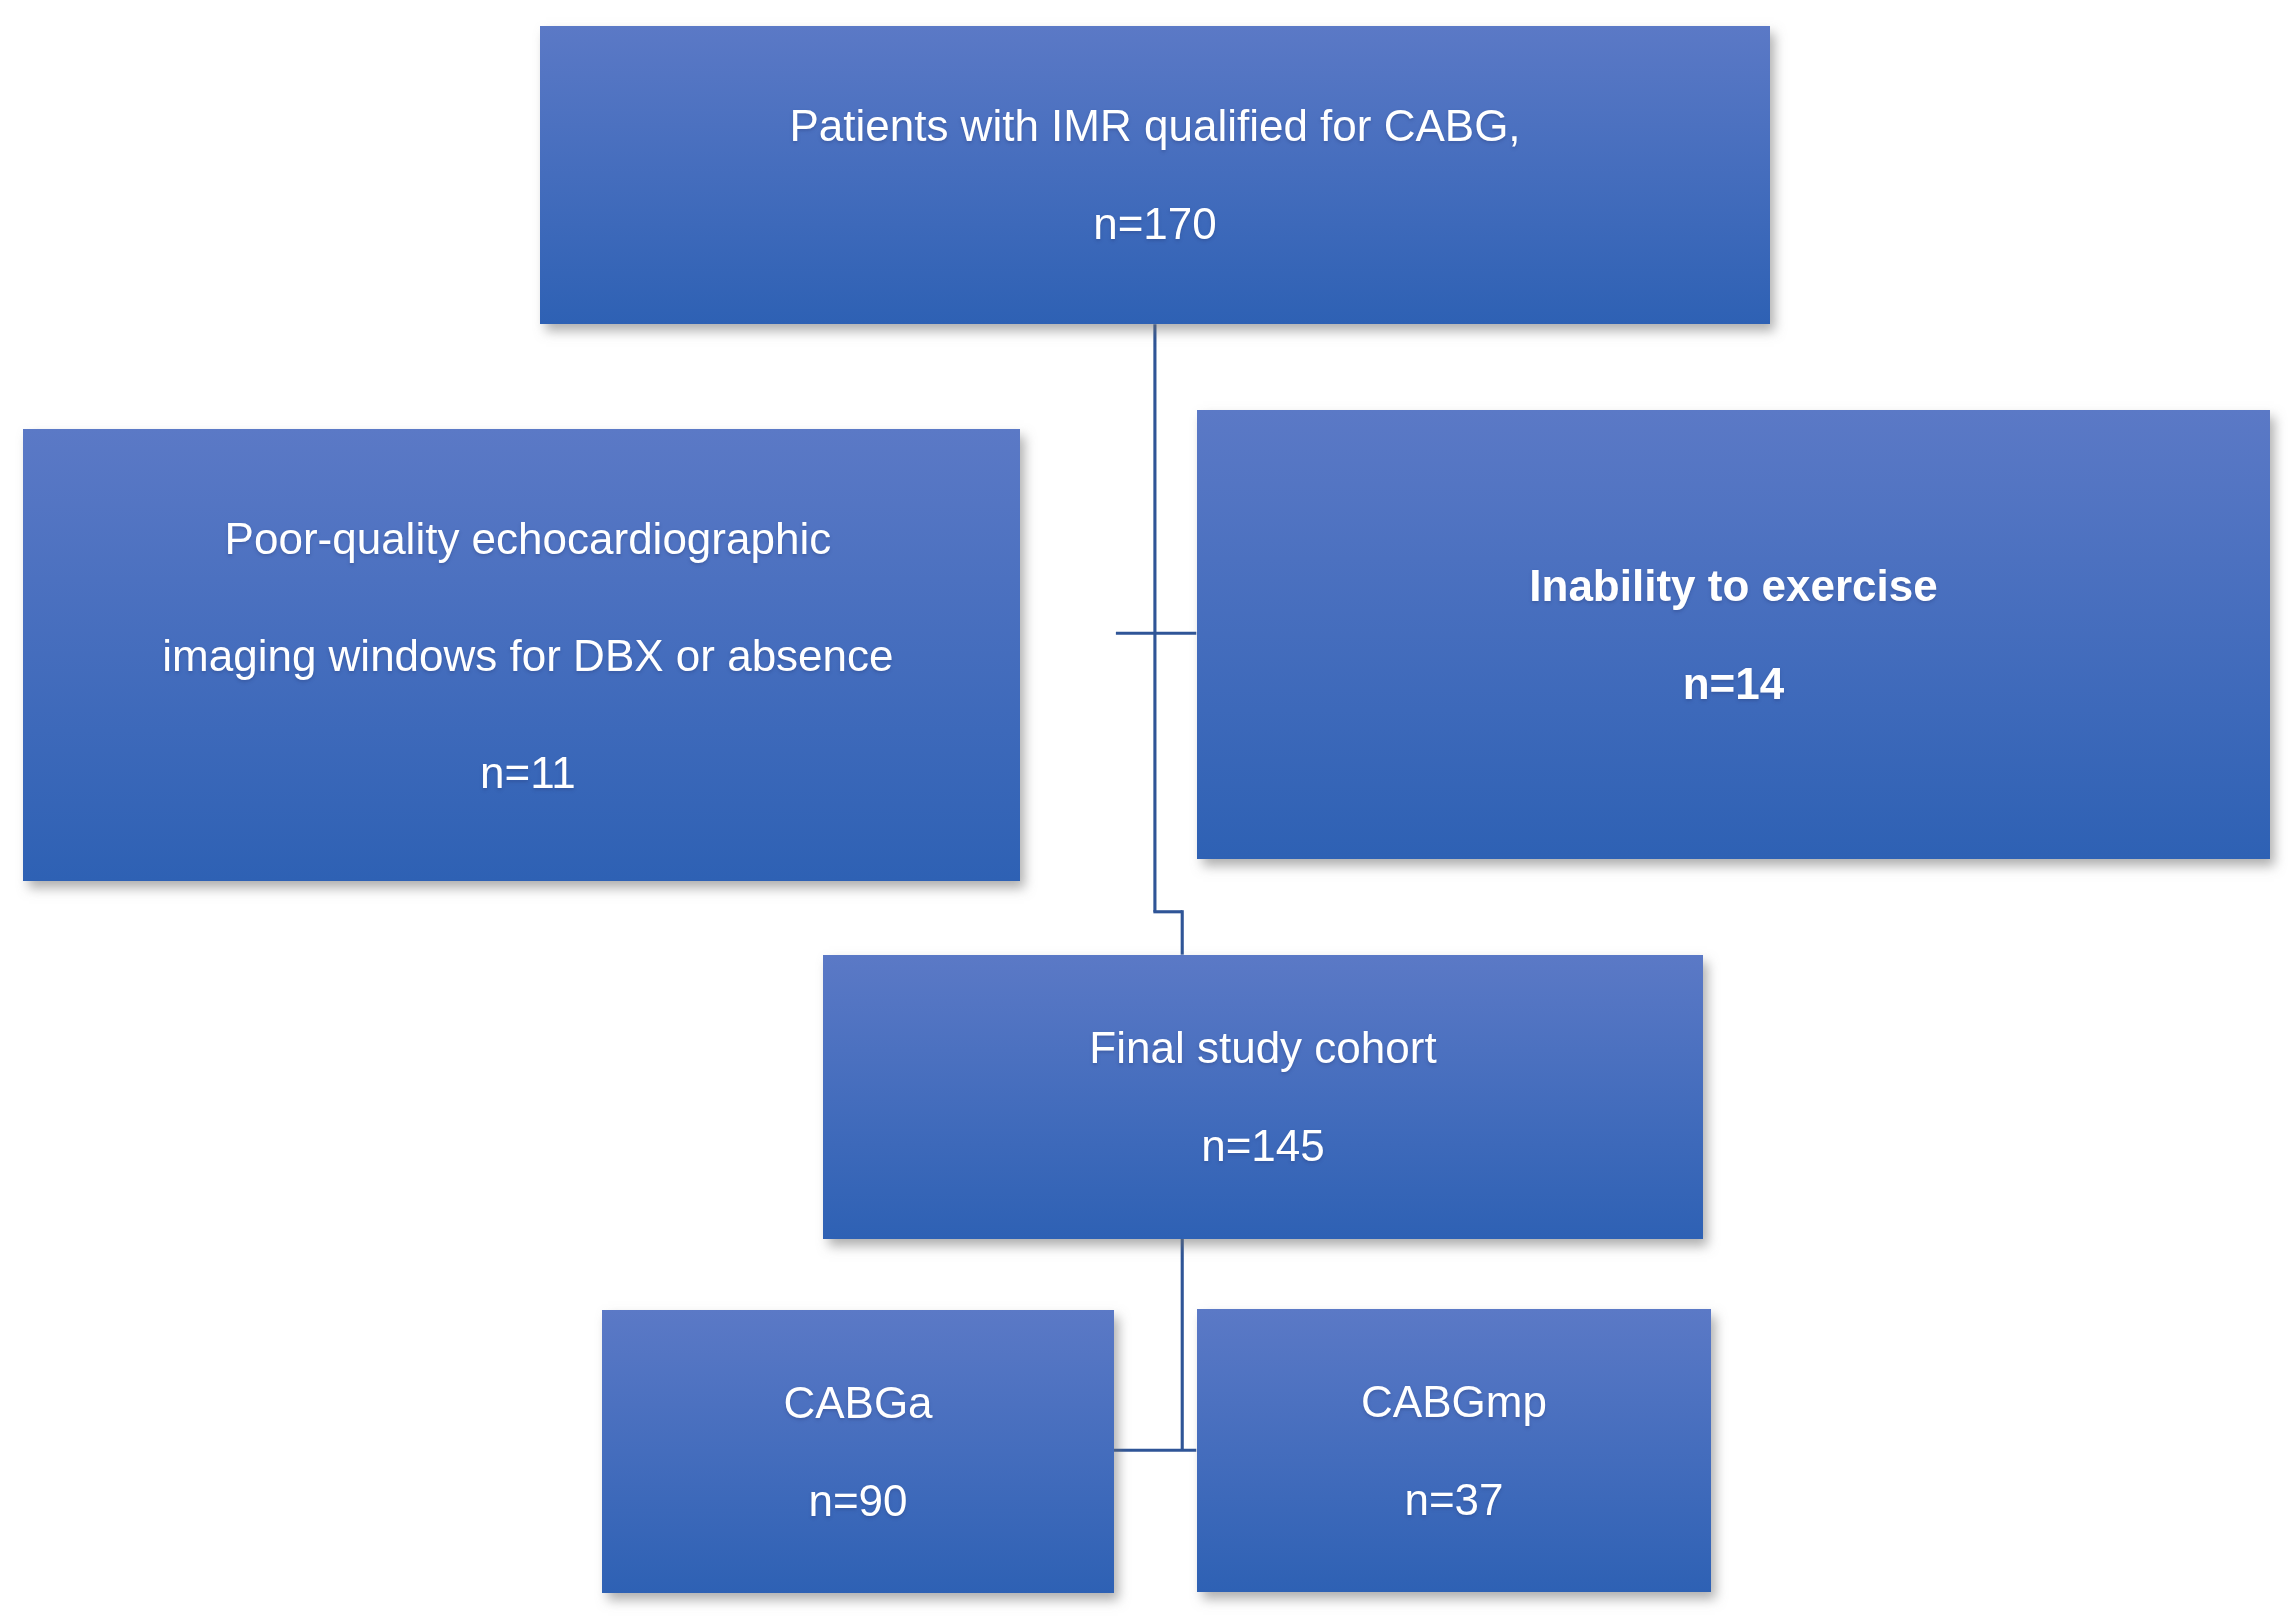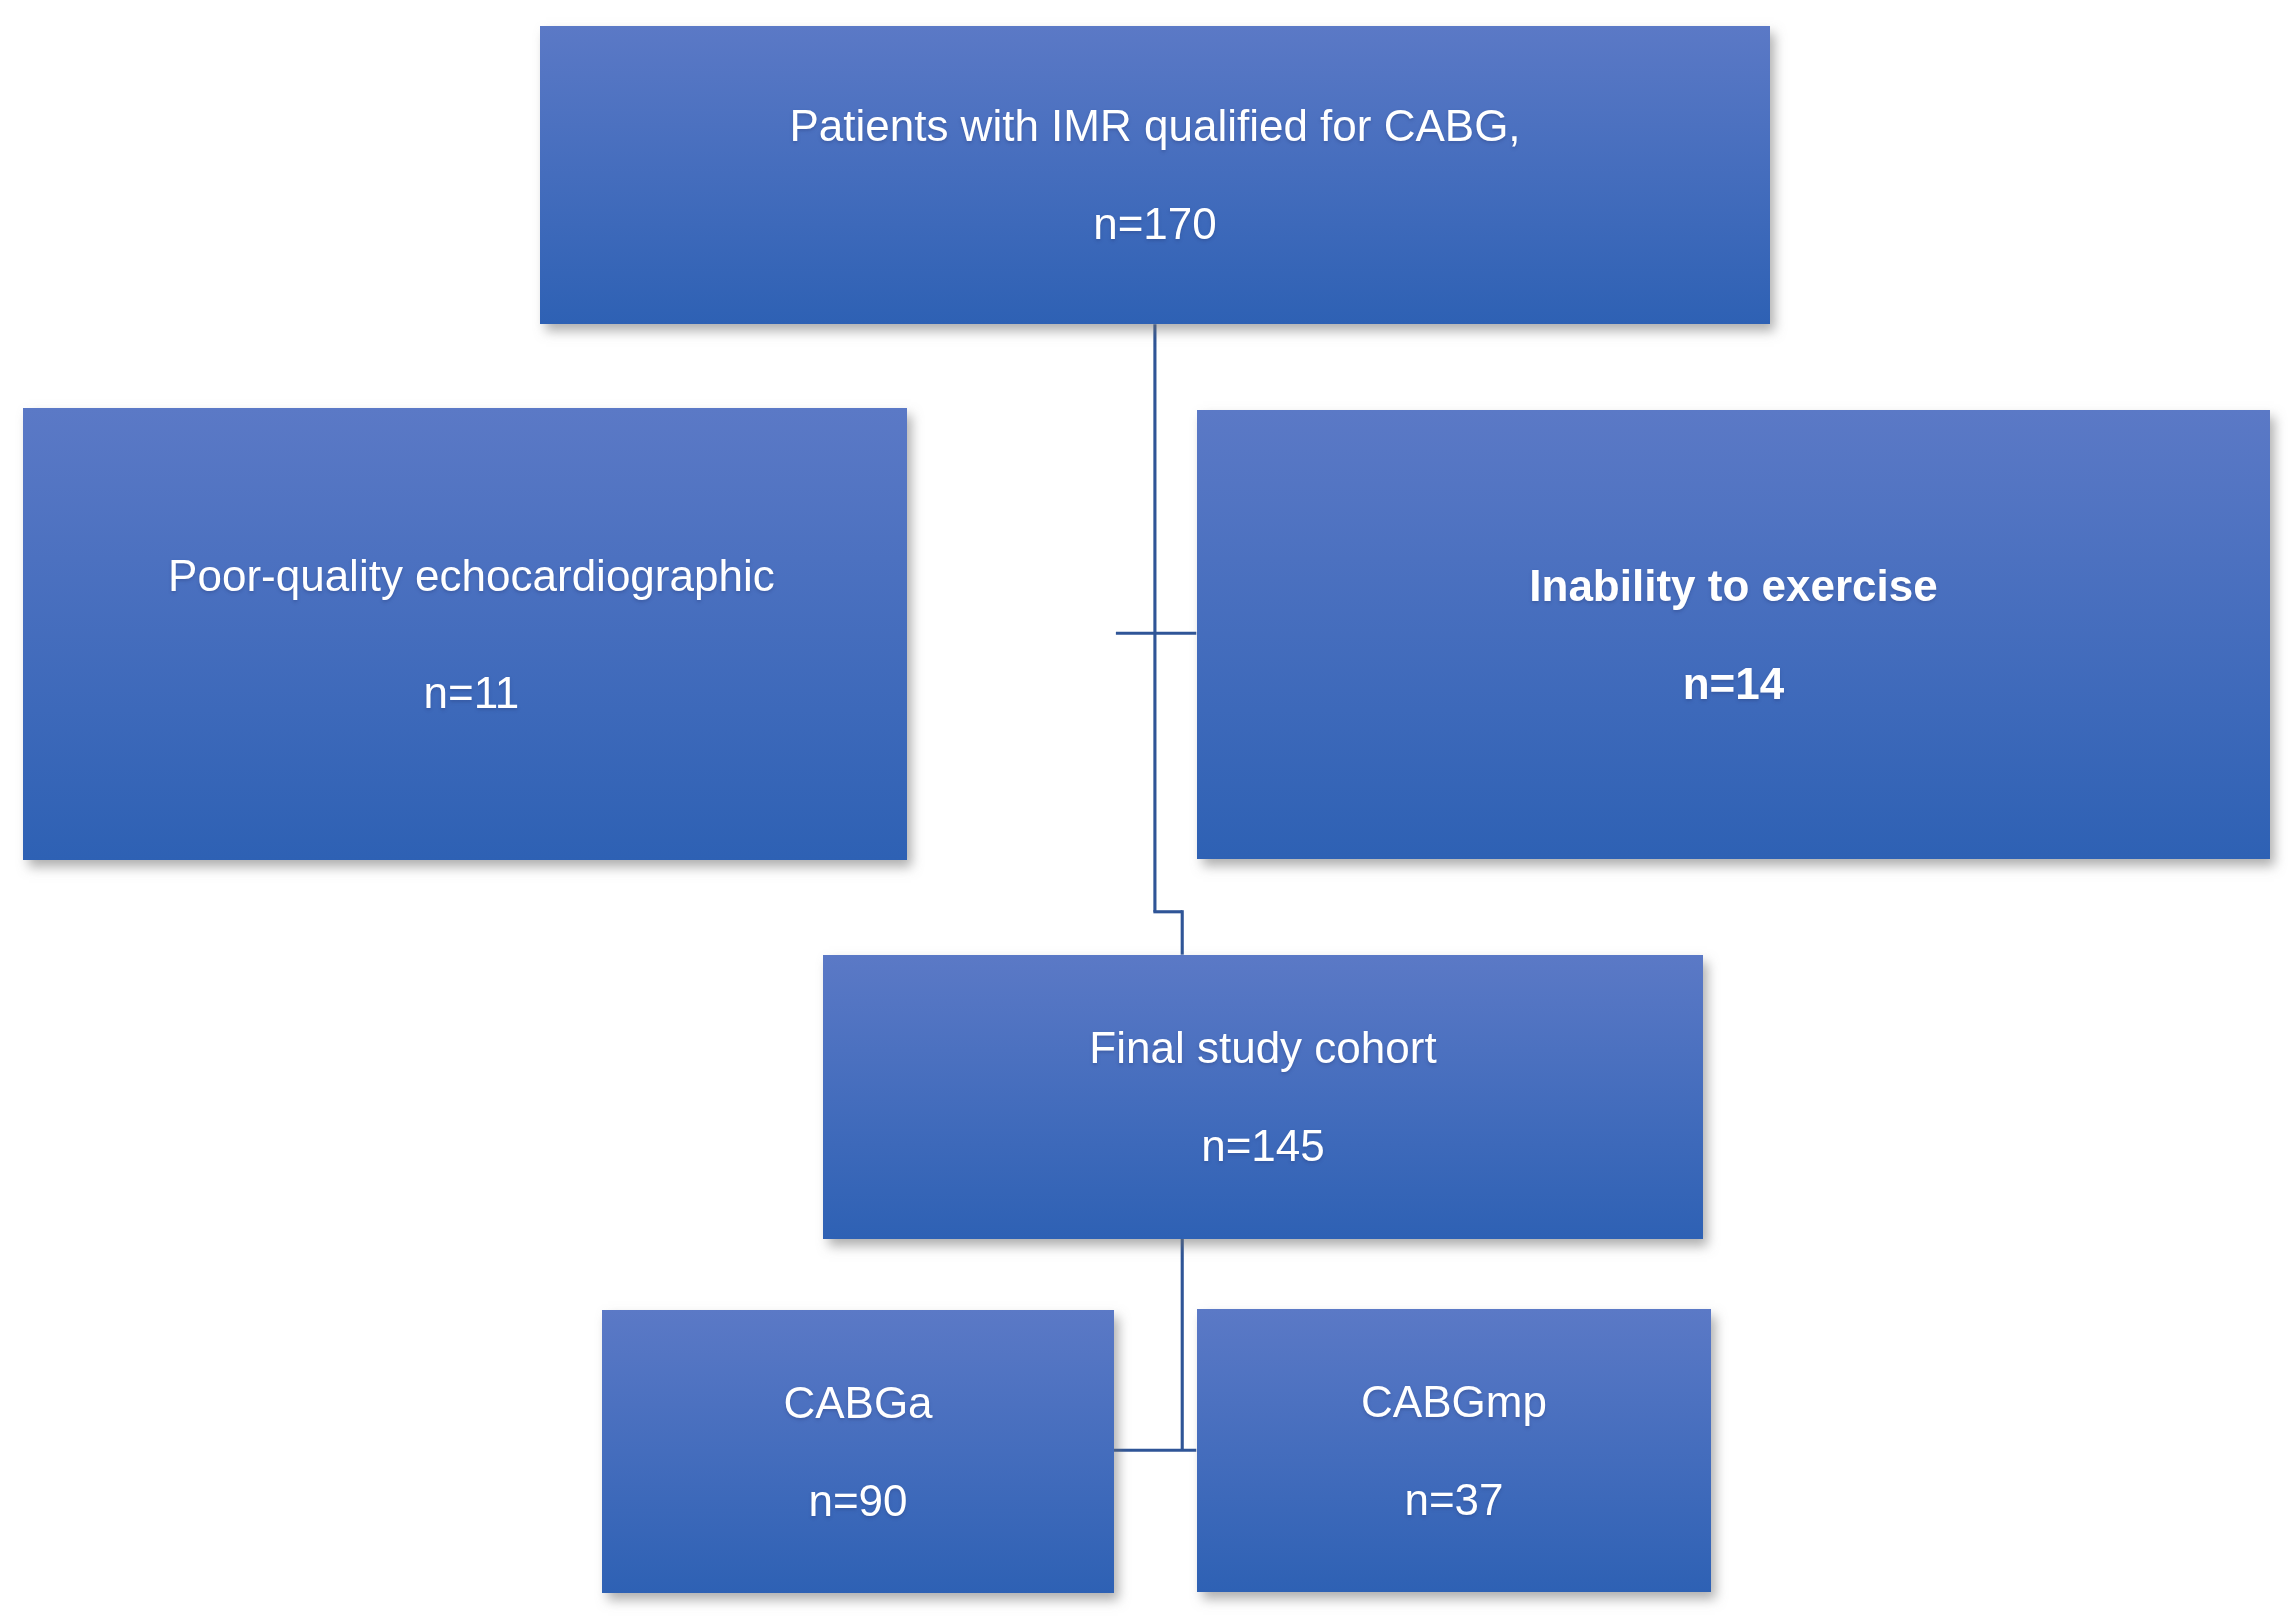--- a/index.html
+++ b/index.html
@@ -41,21 +41,21 @@
   }
   .line {
     display: block;
     white-space: nowrap;
     font-size: 44px;
     line-height: 98px;
     text-shadow: 0 1.6px 3.1px rgba(40, 60, 120, 0.35);
   }
   #box-excluded-echo .line { line-height: 117px; }
   #box-top           { left: 540px;  top: 26px;   width: 1230px; height: 298px; }
-  #box-excluded-echo { left: 23.4px;   top: 408px;  width: 884px; height: 452px; padding-left: 12px; }
+  #box-excluded-echo { left: 23.4px;   top: 429px;  width: 997px; height: 452px; padding-left: 12px; }
   #box-excluded-ex   { left: 1197px; top: 410px;  width: 1073px; height: 449px; font-weight: bold; }
   #box-final         { left: 783px;  top: 955px; width: 880px; height: 284px; margin-left: 40px; }
   #box-cabga         { left: 602px;  top: 1310px; width: 512px;  height: 283px; }
   #box-cabgmp        { left: 1197px; top: 1309px; width: 514px;  height: 283px; }
 </style>
 </head>
 <body>
 
 <div id="stage">
 
@@ -68,20 +68,21 @@
     <line x1="1427" y1="1858" x2="1533" y2="1858"></line>
   </svg>
 
   <div class="box" id="box-top">
     <span class="line">Patients with IMR qualified for CABG,</span>
     <span class="line">n=170</span>
   </div>
 
   <div class="box" id="box-excluded-echo">
     <span class="line">Poor-quality echocardiographic</span>
+    <span class="line">imaging windows for DBX or absence</span>
     <span class="line">n=11</span>
   </div>
 
   <div class="box" id="box-excluded-ex">
     <span class="line">Inability to exercise</span>
     <span class="line">n=14</span>
   </div>
 
   <div class="box" id="box-final">
     <span class="line">Final study cohort</span>

